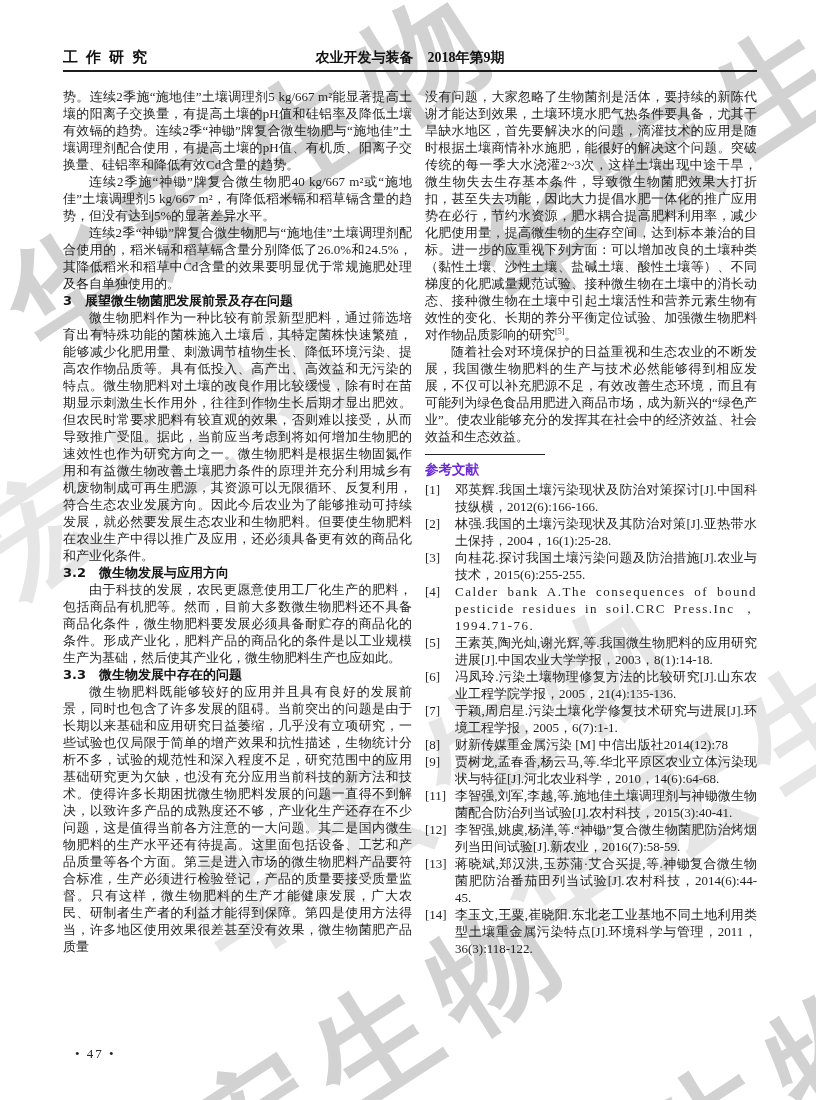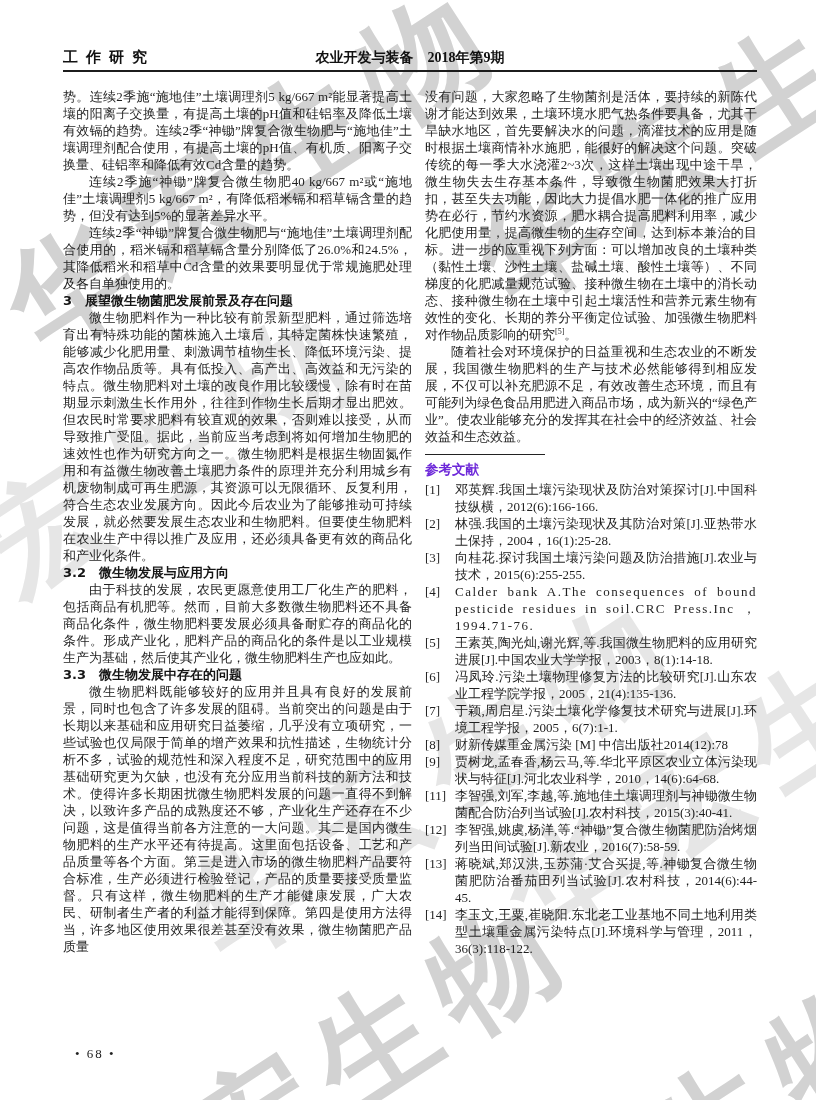--- a/index.html
+++ b/index.html
@@ -156,14 +156,14 @@
             <div class="ref-text">蒋晓斌,郑汉洪,玉苏蒲·艾合买提,等.神锄复合微生物菌肥防治番茄田列当试验[J].农村科技，2014(6):44-45.</div>
           </div>
         <div class="ref-item">
             <span class="ref-num">[14]</span>
             <div class="ref-text">李玉文,王粟,崔晓阳.东北老工业基地不同土地利用类型土壤重金属污染特点[J].环境科学与管理，2011，36(3):118-122.</div>
           </div>
       </div>
     </div>
   </div>
 
-  <div class="page-footer">• 68 •</div>
+  <div class="page-footer">• 47 •</div>
 </div>
 
 </body></html>

